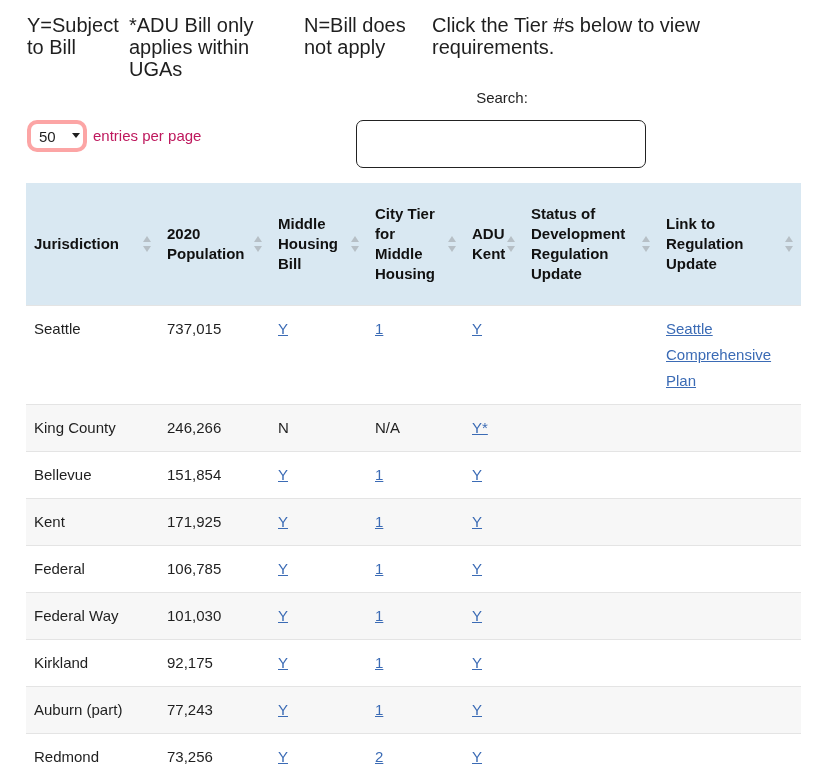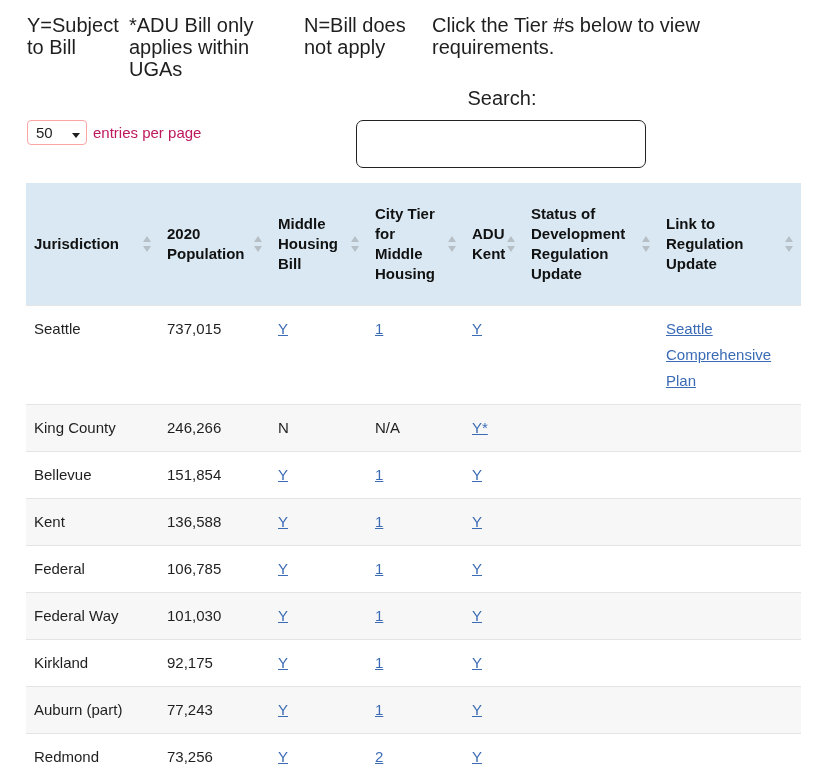--- a/index.html
+++ b/index.html
@@ -51,21 +51,21 @@
     height: 92px;
   }
   .search-block {
     position: absolute;
     left: 356px;
     top: 0;
     width: 292px;
     text-align: center;
   }
   .search-label {
-    font-size: 20px;
+    font-size: 15px;
     line-height: 20px;
     color: #1f1f1f;
     display: block;
     margin-bottom: 12px;
   }
   .search-input {
     display: block;
     width: 290px;
     height: 48px;
     border: 1px solid #222222;
@@ -83,23 +83,23 @@
     left: 27px;
     top: 32px;
     display: flex;
     align-items: center;
   }
   .length-select {
     -webkit-appearance: none;
     -moz-appearance: none;
     appearance: none;
     width: 60px;
-    height: 25px;
-    border: 1px solid #fca5a5;
-    border-radius: 4px;
+    height: 32px;
+    border: 4px solid #fca5a5;
+    border-radius: 10px;
     background: #ffffff;
     font-family: "Liberation Sans", sans-serif;
     font-size: 15px;
     color: #1f1f1f;
     padding: 0 20px 0 8px;
     outline: none;
   }
   .select-wrap { position: relative; display: inline-block; }
   .select-chevron {
     position: absolute;
@@ -292,21 +292,21 @@
             <td><span>Bellevue</span></td>
             <td><span>151,854</span></td>
             <td><a class="cell-link">Y</a></td>
             <td><a class="cell-link">1</a></td>
             <td><a class="cell-link">Y</a></td>
             <td></td>
             <td></td>
           </tr>
           <tr class="even">
             <td><span>Kent</span></td>
-            <td><span>136,588</span></td>
+            <td><span>171,925</span></td>
             <td><a class="cell-link">Y</a></td>
             <td><a class="cell-link">1</a></td>
             <td><a class="cell-link">Y</a></td>
             <td></td>
             <td></td>
           </tr>
           <tr class="odd">
             <td><span>Federal</span></td>
             <td><span>106,785</span></td>
             <td><a class="cell-link">Y</a></td>

